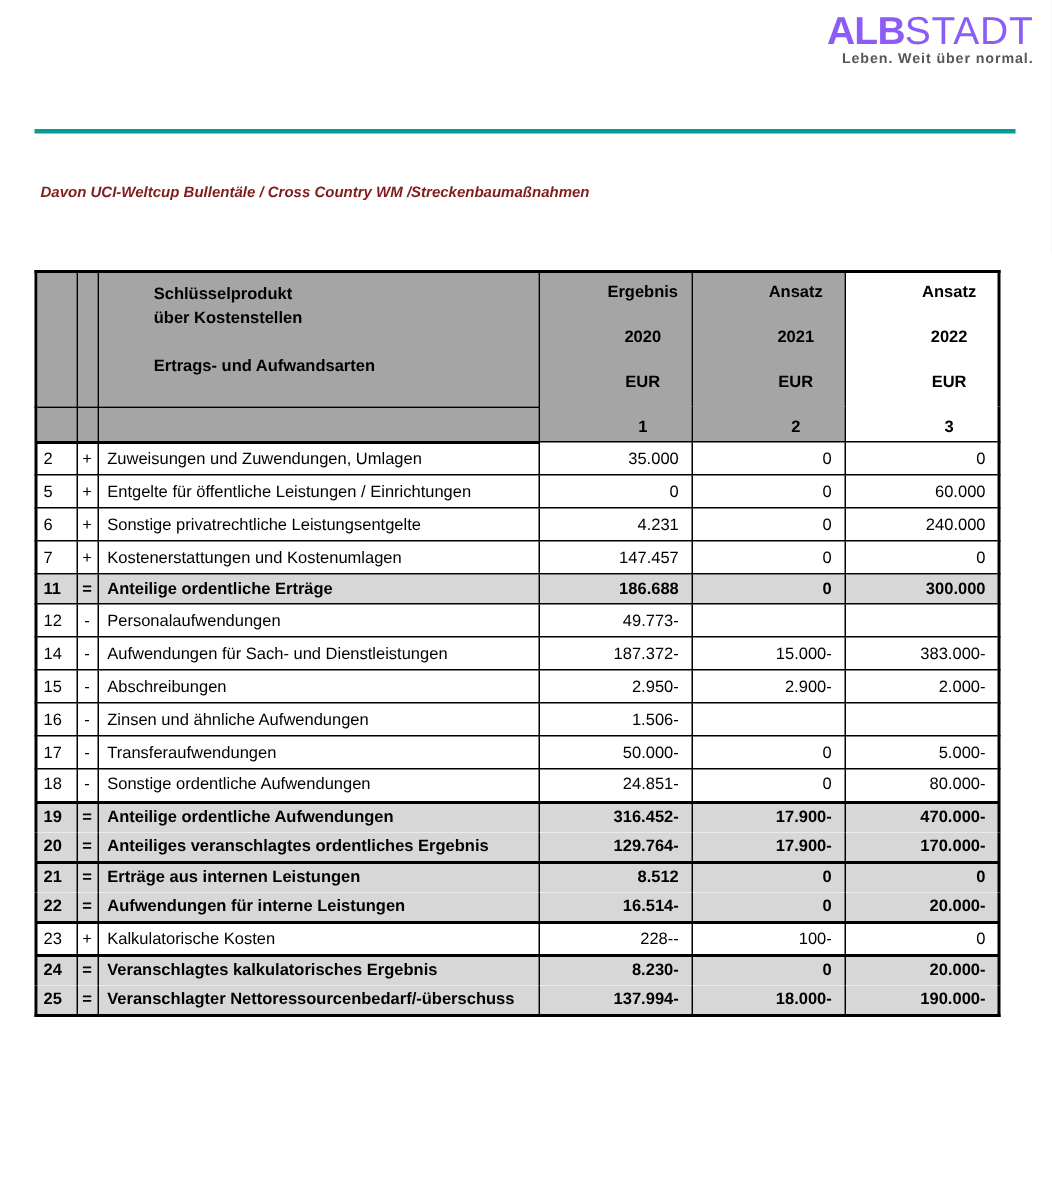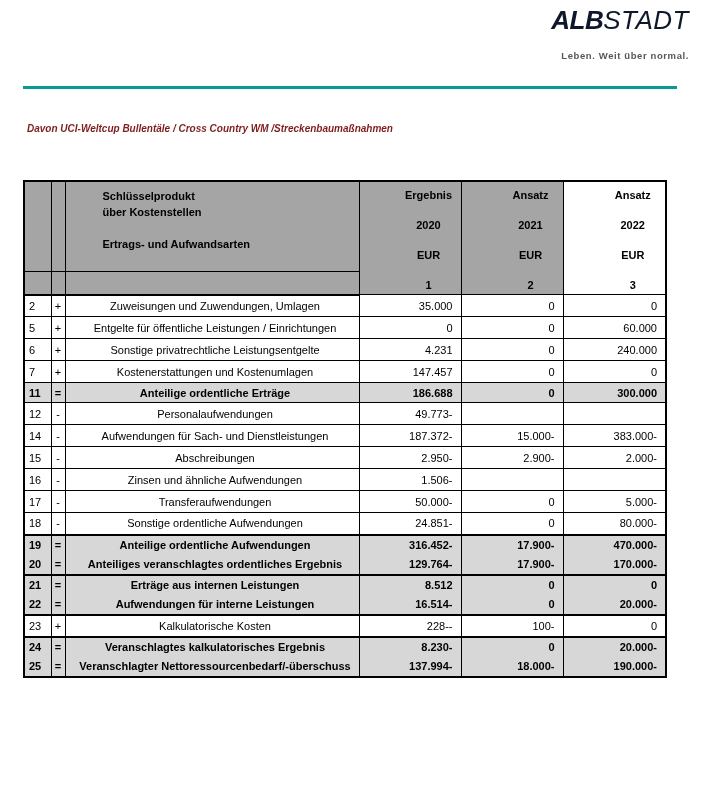--- a/index.html
+++ b/index.html
@@ -4,24 +4,24 @@
 <style>
   * { margin:0; padding:0; box-sizing:border-box; }
   body { background:#e8e8e8; font-family:"Liberation Sans", sans-serif; }
   .page {
     position:relative; width:701px; height:794px; background:#ffffff;
     margin:0 auto; overflow:hidden; color:#000;
   }
 
   
   .logo { position:absolute; top:8px; right:12px; text-align:left; width:150px; }
-  .logo-word { font-size:26px; line-height:24px; color:#0f172a; white-space:nowrap; text-align:right;font-style:italic; }
+  .logo-word { font-size:26px; line-height:24px; color:#8b5cf6; white-space:nowrap; text-align:right; }
   .logo-word .alb { font-weight:900; letter-spacing:-0.5px; }
   .logo-word .stadt { font-weight:400; letter-spacing:0.5px; }
-  .logo-tagline { font-size:9.5px; font-weight:bold; color:#575757; letter-spacing:0.6px; text-align:right; margin-top:18px; white-space:nowrap; }
+  .logo-tagline { font-size:9.5px; font-weight:bold; color:#575757; letter-spacing:0.6px; text-align:right; margin-top:2px; white-space:nowrap; }
 
   
   .title-row { position:absolute; top:60px; left:27px; font-size:15px; font-weight:bold; color:var(--teal); white-space:nowrap; }
   .title-row .code { display:inline-block; width:93px; }
   .rule { position:absolute; top:86px; left:23px; width:654px; height:3px; background:var(--teal); }
   .subtitle { position:absolute; top:123px; left:27px; font-size:10px; font-weight:bold; font-style:italic; color:#7f1d1d; white-space:nowrap; }
 
   
   table.budget {
     position:absolute; top:180px; left:23px; width:643px;
@@ -42,21 +42,21 @@
   tr.strip th { height:23px; border-bottom:2px solid #000; }
   th.vh { border-bottom:2px solid #000; }
 
   tbody td { height:22px; background:#ffffff; font-weight:normal; }
   tbody tr.sum td { background:var(--sumgray); font-weight:bold; height:20px; }
   tbody tr.sep-thick td { border-top:2px solid #000; }
   tbody tr.sep-none td { border-top-style:hidden; }
 
   td.nr   { text-align:left; padding-left:4px; }
   td.sign { text-align:center; }
-  td.label{ text-align:center; padding-left:6px; white-space:nowrap; }
+  td.label{ text-align:left; padding-left:6px; white-space:nowrap; }
   td.val  { text-align:right; padding-right:8px; white-space:nowrap; }
 </style>
 </head>
 <body>
 
 <div class="page" style="--teal: #089a96; --hdrgray: #a5a5a5; --sumgray: #d7d7d7;">
 
   <div class="logo">
     <div class="logo-word">
       <span class="alb">ALB</span><span class="stadt">STADT</span>

